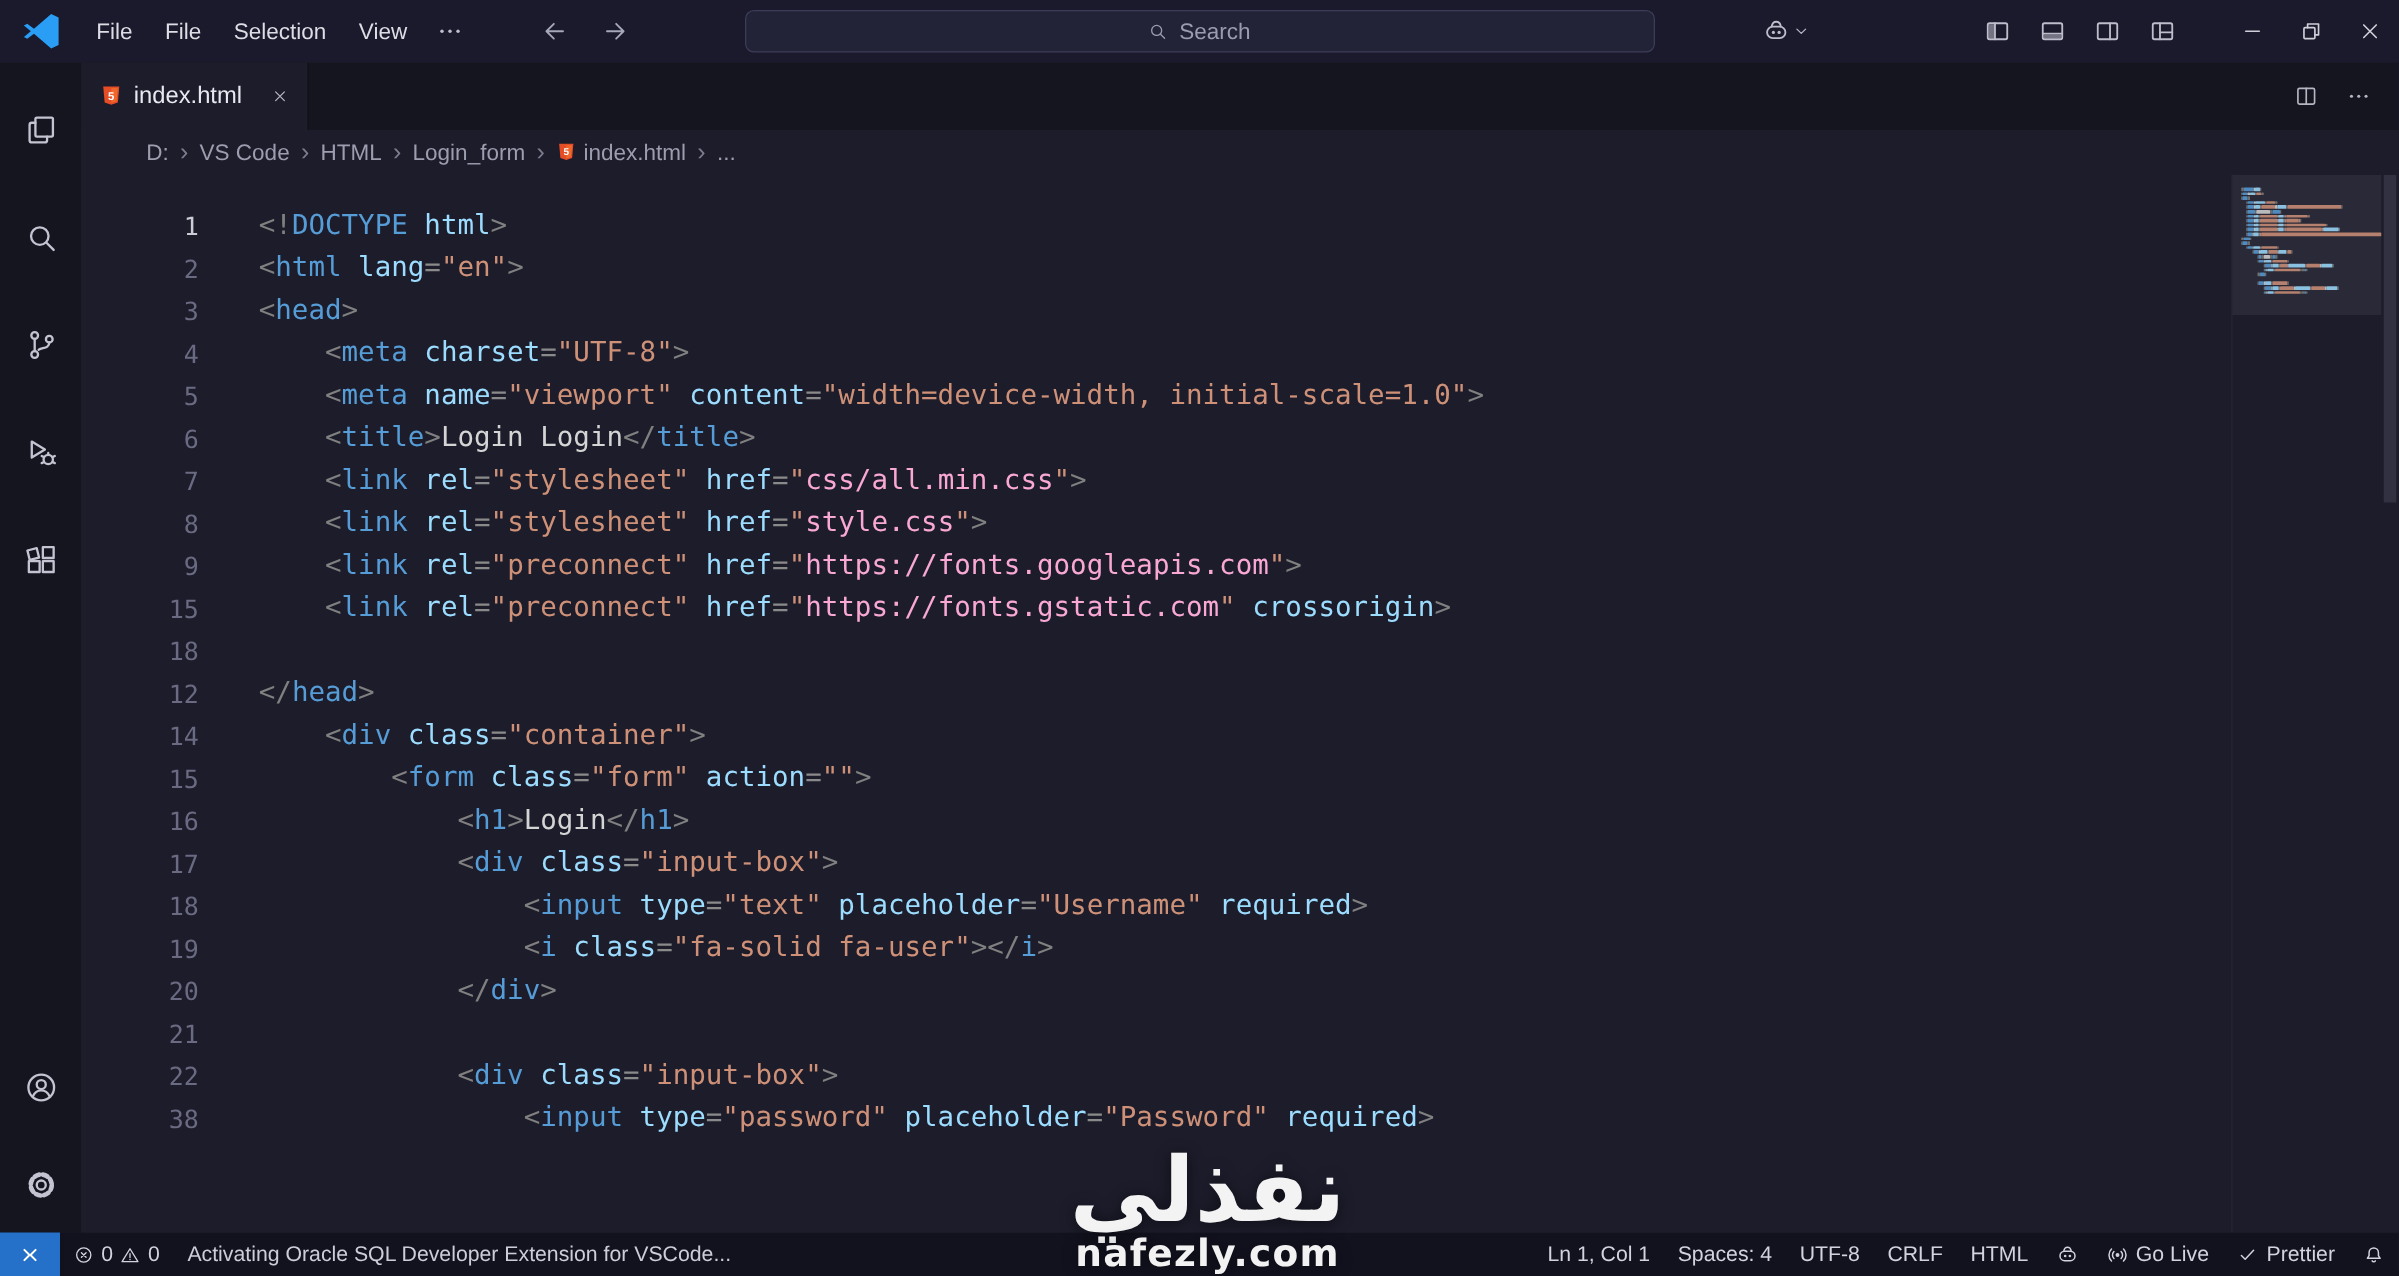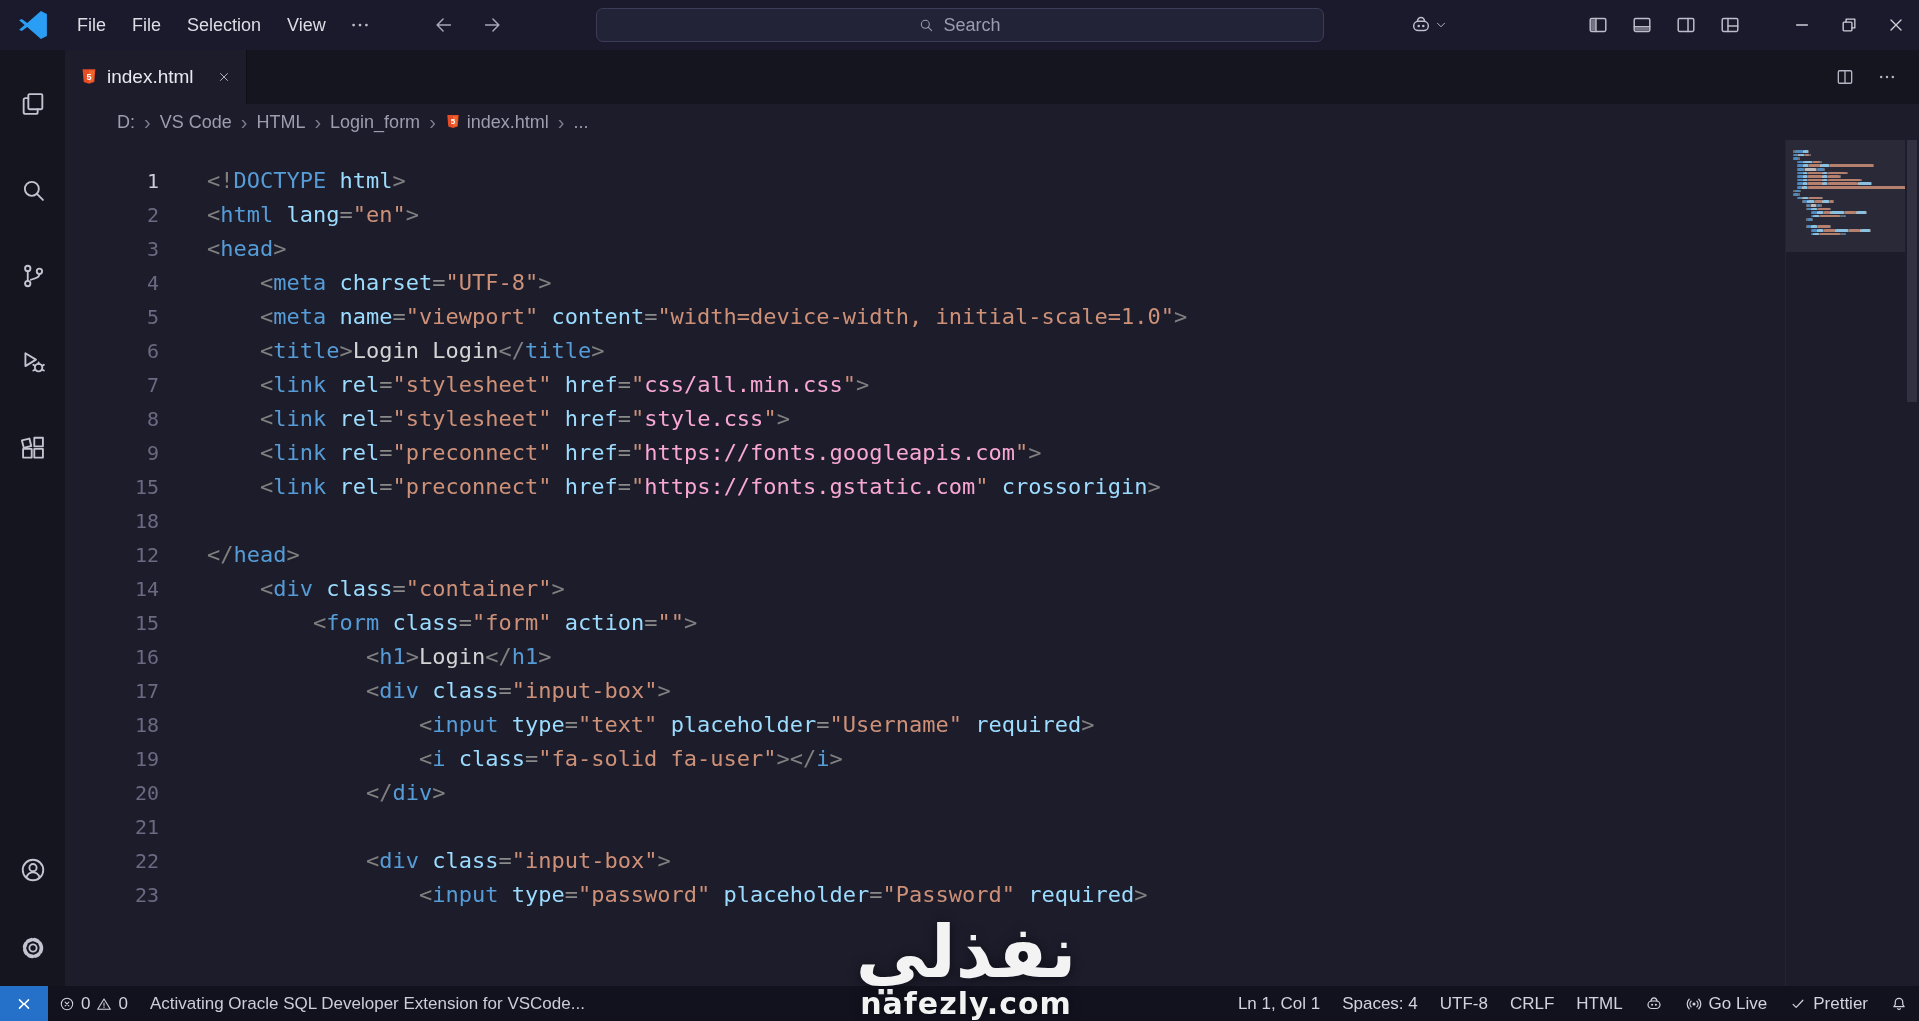--- a/index.html
+++ b/index.html
@@ -433,21 +433,21 @@
           </div>
           <div class="code-row">
             <div class="gutter">21</div>
             <div class="line-text"></div>
           </div>
           <div class="code-row">
             <div class="gutter">22</div>
             <div class="line-text"><span class="tk-w">            </span><span class="tk-p">&lt;</span><span class="tk-t">div</span><span class="tk-x"> </span><span class="tk-a">class</span><span class="tk-o">=</span><span class="tk-s">"input-box"</span><span class="tk-p">&gt;</span></div>
           </div>
           <div class="code-row">
-            <div class="gutter">23</div>
+            <div class="gutter">38</div>
             <div class="line-text"><span class="tk-w">                </span><span class="tk-p">&lt;</span><span class="tk-t">input</span><span class="tk-x"> </span><span class="tk-a">type</span><span class="tk-o">=</span><span class="tk-s">"password"</span><span class="tk-x"> </span><span class="tk-a">placeholder</span><span class="tk-o">=</span><span class="tk-s">"Password"</span><span class="tk-x"> </span><span class="tk-a">required</span><span class="tk-p">&gt;</span></div>
           </div>
         </div>
       <div class="minimap">
         <div class="mm-slider"></div>
         <div class="mm-content">
             <div class="mm-line">
               <span class="mm-p" style="width: 2.2px;"></span>
               <span class="mm-t" style="width: 7.7px;"></span>
               <span class="mm-x" style="width: 1.1px;"></span>

